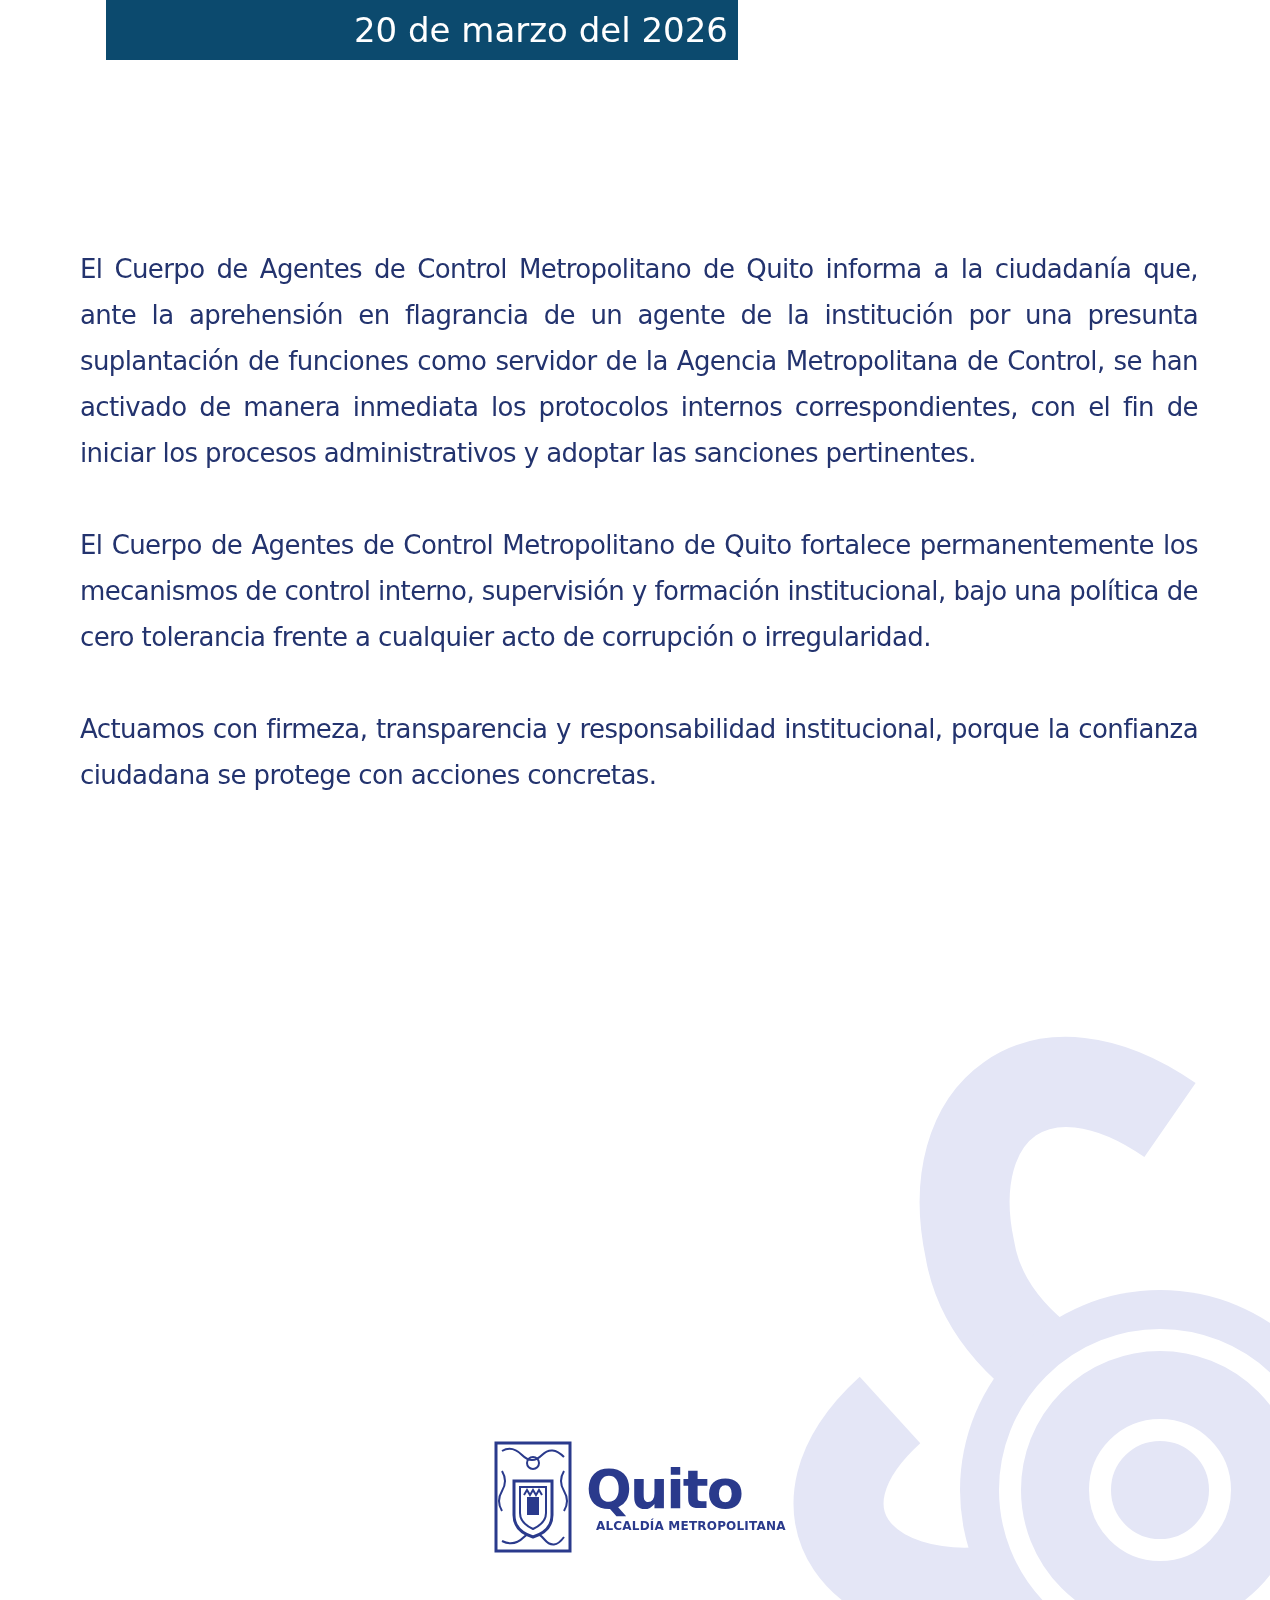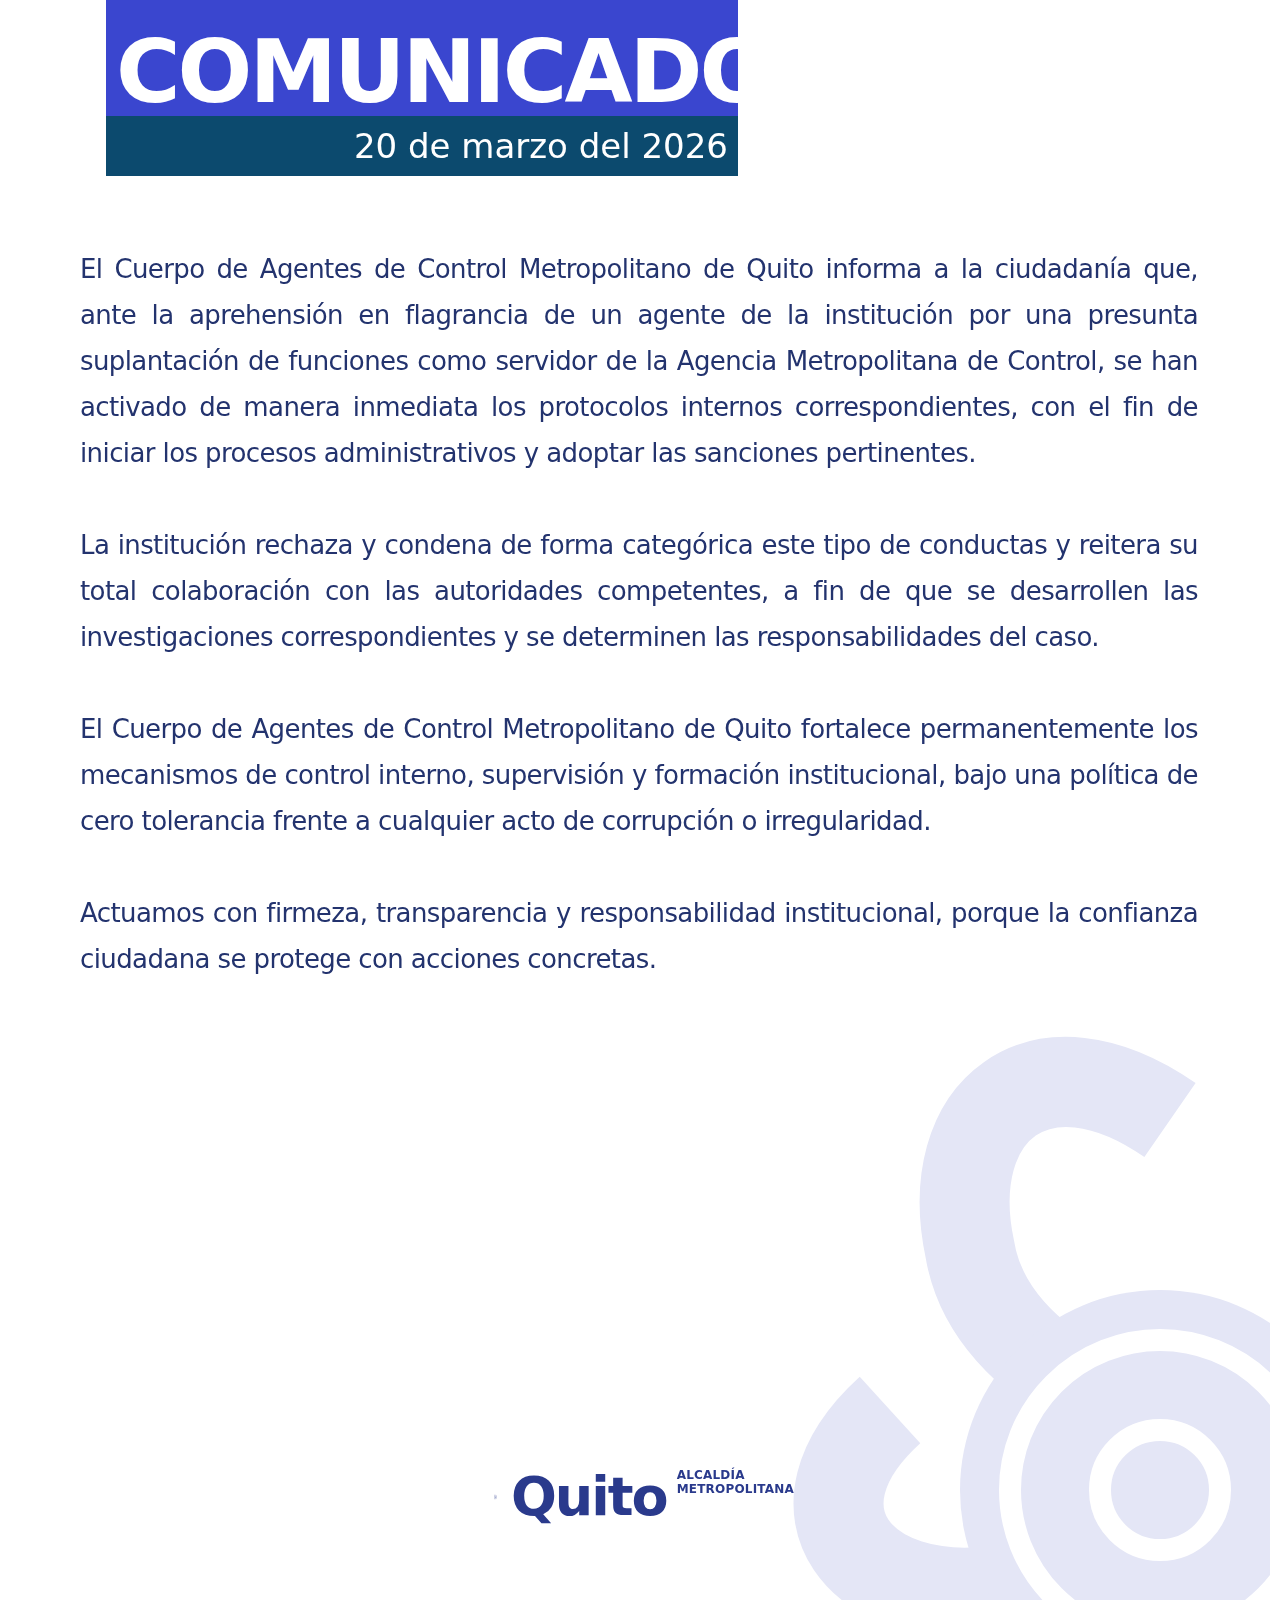--- a/index.html
+++ b/index.html
@@ -28,21 +28,21 @@
     font-size: 34px; line-height: 40px; color: #ffffff; white-space: nowrap;
   }
   .body-text {
     position: absolute; left: 80px; top: 246px; width: 1118px; z-index: 1;
     color: #23336e; font-size: 26px; line-height: 46px;
     text-align: justify; font-family: "DejaVu Sans", sans-serif;
   }
   .body-text p { margin: 0 0 46px 0; letter-spacing: -0.6px; }
   .footer-logo { position: absolute; left: 494px; top: 1452px; width: 300px; height: 90px; z-index: 1; display: flex; align-items: center; }
   .crest { width: 78px; height: 112px; margin-top: 0; }
-  .brand { margin-left: 14px; display: flex; flex-direction: row; }
+  .brand { margin-left: 14px; display: flex; flex-direction: column; }
   .brand-name {
     font-family: "DejaVu Sans", sans-serif; font-weight: bold; font-size: 54px;
     line-height: 58px; color: #2a3a8c; letter-spacing: -2px;
   }
   .brand-sub {
     font-family: "DejaVu Sans", sans-serif; font-weight: bold; font-size: 12px;
     color: #2a3a8c; letter-spacing: 0.2px; margin-left: 10px;
   }
 </style>
 </head>
@@ -56,31 +56,27 @@
   <g fill="#e4e6f6">
     <circle cx="420" cy="500" r="200"></circle>
   </g>
   <g fill="none" stroke="#ffffff" stroke-width="22">
     <circle cx="420" cy="500" r="150"></circle>
     <circle cx="420" cy="500" r="60"></circle>
   </g>
 </svg>
 
 <div class="header">
-  <div class="header-top">
-    <div class="header-title">COMUNICADO</div>
-  </div>
   <div class="header-bottom">
     <div class="header-date">20 de marzo del 2026</div>
   </div>
 </div>
 
 <div class="body-text">
   <p>El Cuerpo de Agentes de Control Metropolitano de Quito informa a la ciudadanía que, ante la aprehensión en flagrancia de un agente de la institución por una presunta suplantación de funciones como servidor de la Agencia Metropolitana de Control, se han activado de manera inmediata los protocolos internos correspondientes, con el fin de iniciar los procesos administrativos y adoptar las sanciones pertinentes.</p>
-  <p>La institución rechaza y condena de forma categórica este tipo de conductas y reitera su total colaboración con las autoridades competentes, a fin de que se desarrollen las investigaciones correspondientes y se determinen las responsabilidades del caso.</p>
   <p>El Cuerpo de Agentes de Control Metropolitano de Quito fortalece permanentemente los mecanismos de control interno, supervisión y formación institucional, bajo una política de cero tolerancia frente a cualquier acto de corrupción o irregularidad.</p>
   <p>Actuamos con firmeza, transparencia y responsabilidad institucional, porque la confianza ciudadana se protege con acciones concretas.</p>
 </div>
 
 <div class="footer-logo">
   <svg class="crest" viewBox="0 0 78 112">
     <rect x="2" y="2" width="74" height="108" fill="#fff" stroke="#2a3a8c" stroke-width="3"></rect>
     <path d="M8 10 q10 -6 20 4 t20 0 t22 2 M8 100 q12 6 22 -4 t20 2 t20 -2" stroke="#2a3a8c" stroke-width="2" fill="none"></path>
     <path d="M8 30 q6 10 0 20 t0 20 M70 30 q-6 10 0 20 t0 20" stroke="#2a3a8c" stroke-width="2" fill="none"></path>
     <circle cx="39" cy="22" r="6" fill="none" stroke="#2a3a8c" stroke-width="2"></circle>

